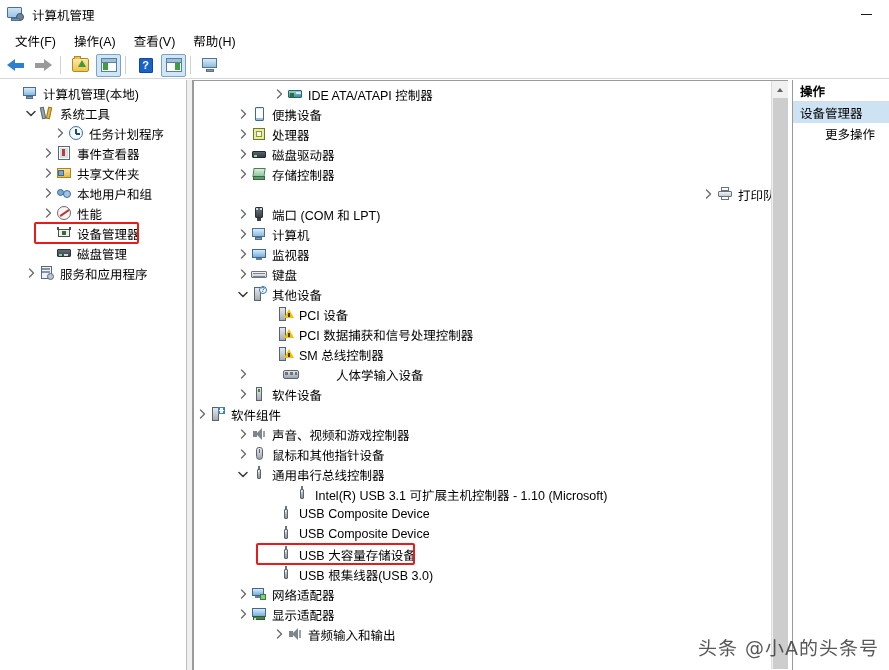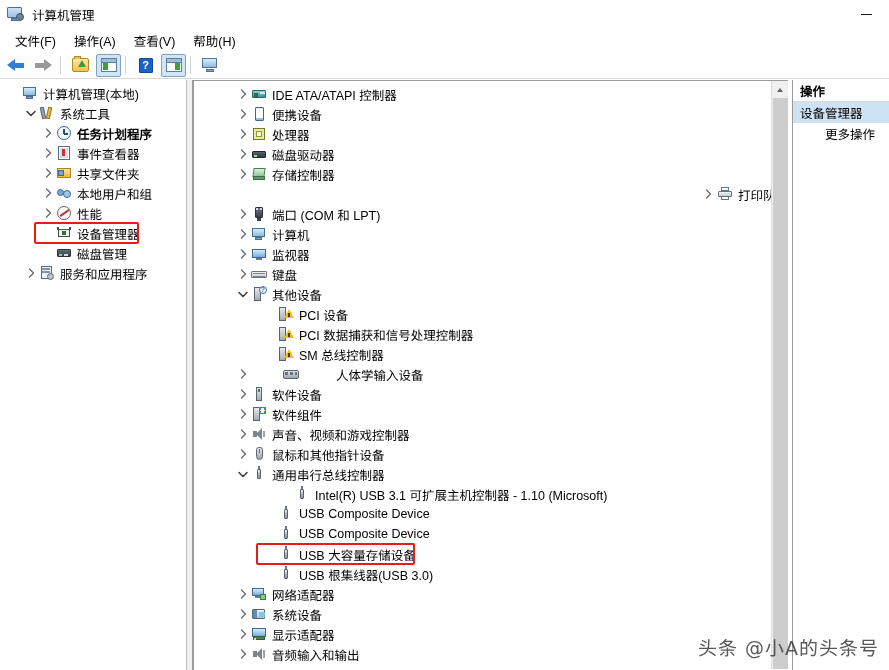--- a/index.html
+++ b/index.html
@@ -501,21 +501,21 @@
             <svg width="10" height="7" viewBox="0 0 10 7">
               <path d="M1 1.5 L5 5.5 L9 1.5" fill="none" stroke="#3a3a3a" stroke-width="1.5" stroke-linecap="round" stroke-linejoin="round"></path>
             </svg>
           </span>
           <span class="ico">
             <span class="g" style="left:2px;top:2px;width:4px;height:12px;background:#9aa7b3;border:1px solid #5a6a78;transform:rotate(-12deg);"></span>
             <span class="g" style="left:8px;top:2px;width:4px;height:12px;background:#e8b84b;border:1px solid #9c7a1c;transform:rotate(12deg);"></span>
           </span>
           <span class="label">系统工具</span>
         </div>
-        <div class="row" style="padding-left: 40px; font-weight: bold;">
+        <div class="row" style="padding-left: 52px;">
           <span class="chev">
             <svg width="7" height="10" viewBox="0 0 7 10">
               <path d="M1.5 1 L5.5 5 L1.5 9" fill="none" stroke="#6d6d6d" stroke-width="1.4" stroke-linecap="round" stroke-linejoin="round"></path>
             </svg>
           </span>
           <span class="ico">
             <span class="g" style="left:1px;top:1px;width:14px;height:14px;border-radius:50%;background:#f2f7fb;border:1.5px solid #3e6e96;"></span>
             <span class="g" style="left:7px;top:4px;width:1.5px;height:5px;background:#23496b;"></span>
             <span class="g" style="left:8px;top:8px;width:4px;height:1.5px;background:#23496b;"></span>
           </span>
@@ -604,21 +604,21 @@
           </span>
           <span class="label">服务和应用程序</span>
         </div>
       </div>
   </div>
 
   <div class="split-1"></div>
 
   <div class="pane-center">
     <div class="tree" id="device-tree">
-        <div class="row" style="padding-left: 41px;">
+        <div class="row" style="padding-left: 41px; margin-left: 36px;">
           <span class="chev">
             <svg width="7" height="10" viewBox="0 0 7 10">
               <path d="M1.5 1 L5.5 5 L1.5 9" fill="none" stroke="#6d6d6d" stroke-width="1.4" stroke-linecap="round" stroke-linejoin="round"></path>
             </svg>
           </span>
           <span class="ico">
             <span class="g" style="left:1px;top:4px;width:14px;height:8px;background:linear-gradient(#8fd0d8,#3f8f9e);border:1px solid #2a6370;border-radius:1px;"></span>
             <span class="g" style="left:3px;top:7px;width:4px;height:4px;background:#2f6f2f;"></span>
             <span class="g" style="left:9px;top:6px;width:5px;height:2px;background:#d6e7ea;"></span>
           </span>
@@ -794,21 +794,21 @@
             <svg width="7" height="10" viewBox="0 0 7 10">
               <path d="M1.5 1 L5.5 5 L1.5 9" fill="none" stroke="#6d6d6d" stroke-width="1.4" stroke-linecap="round" stroke-linejoin="round"></path>
             </svg>
           </span>
           <span class="ico">
             <span class="g" style="left:5px;top:1px;width:6px;height:14px;background:linear-gradient(#e6e9ec,#a4acb4);border:1px solid #5a636b;"></span>
             <span class="g" style="left:7px;top:3px;width:2px;height:3px;background:#2f8f3f;"></span>
           </span>
           <span class="label">软件设备</span>
         </div>
-        <div class="row" style="padding-left: 41px;">
+        <div class="row" style="">
           <span class="chev">
             <svg width="7" height="10" viewBox="0 0 7 10">
               <path d="M1.5 1 L5.5 5 L1.5 9" fill="none" stroke="#6d6d6d" stroke-width="1.4" stroke-linecap="round" stroke-linejoin="round"></path>
             </svg>
           </span>
           <span class="ico">
             <span class="g" style="left:2px;top:1px;width:7px;height:14px;background:linear-gradient(#e6e9ec,#a4acb4);border:1px solid #5a636b;"></span>
             <span class="g" style="left:8px;top:1px;width:7px;height:7px;background:#3f82c4;"></span>
             <span class="g" style="left:10px;top:2px;width:3px;height:5px;background:#ffffff;"></span>
             <span class="g" style="left:9px;top:3.8px;width:5px;height:1.4px;background:#ffffff;"></span>
@@ -912,40 +912,27 @@
           </span>
           <span class="label">网络适配器</span>
         </div>
         <div class="row" style="padding-left: 41px;">
           <span class="chev">
             <svg width="7" height="10" viewBox="0 0 7 10">
               <path d="M1.5 1 L5.5 5 L1.5 9" fill="none" stroke="#6d6d6d" stroke-width="1.4" stroke-linecap="round" stroke-linejoin="round"></path>
             </svg>
           </span>
           <span class="ico">
-            <span class="g" style="left:1px;top:3px;width:13px;height:10px;background:linear-gradient(#f0f2f4,#b9c2ca);border:1px solid #5c656d;border-radius:1px;"></span>
-            <span class="g" style="left:2px;top:4px;width:4px;height:8px;background:#5b8db8;"></span>
-            <span class="g" style="left:8px;top:6px;width:6px;height:5px;background:#7fc7e8;"></span>
-          </span>
-          <span class="label">系统设备</span>
-        </div>
-        <div class="row" style="padding-left: 41px;">
-          <span class="chev">
-            <svg width="7" height="10" viewBox="0 0 7 10">
-              <path d="M1.5 1 L5.5 5 L1.5 9" fill="none" stroke="#6d6d6d" stroke-width="1.4" stroke-linecap="round" stroke-linejoin="round"></path>
-            </svg>
-          </span>
-          <span class="ico">
             <span class="g" style="left:1px;top:2px;width:14px;height:9px;background:linear-gradient(#d7ecfb,#76aede);border:1px solid #41688f;"></span>
             <span class="g" style="left:2px;top:10px;width:12px;height:4px;background:#4f7f4f;border:1px solid #2f5f2f;"></span>
             <span class="g" style="left:3px;top:12px;width:2px;height:2px;background:#c8e6c8;"></span>
           </span>
           <span class="label">显示适配器</span>
         </div>
-        <div class="row" style="padding-left: 41px;">
+        <div class="row" style="padding-left: 41px; margin-left: 36px;">
           <span class="chev">
             <svg width="7" height="10" viewBox="0 0 7 10">
               <path d="M1.5 1 L5.5 5 L1.5 9" fill="none" stroke="#6d6d6d" stroke-width="1.4" stroke-linecap="round" stroke-linejoin="round"></path>
             </svg>
           </span>
           <span class="ico">
             <span class="g" style="left:2px;top:5px;width:4px;height:6px;background:#7d868f;"></span>
             <span class="g" style="left:5px;top:2px;width:0;height:0;border-top:6px solid transparent;border-bottom:6px solid transparent;border-right:6px solid #7d868f;"></span>
             <span class="g" style="left:12px;top:4px;width:2px;height:8px;background:#9aa3ab;"></span>
           </span>

